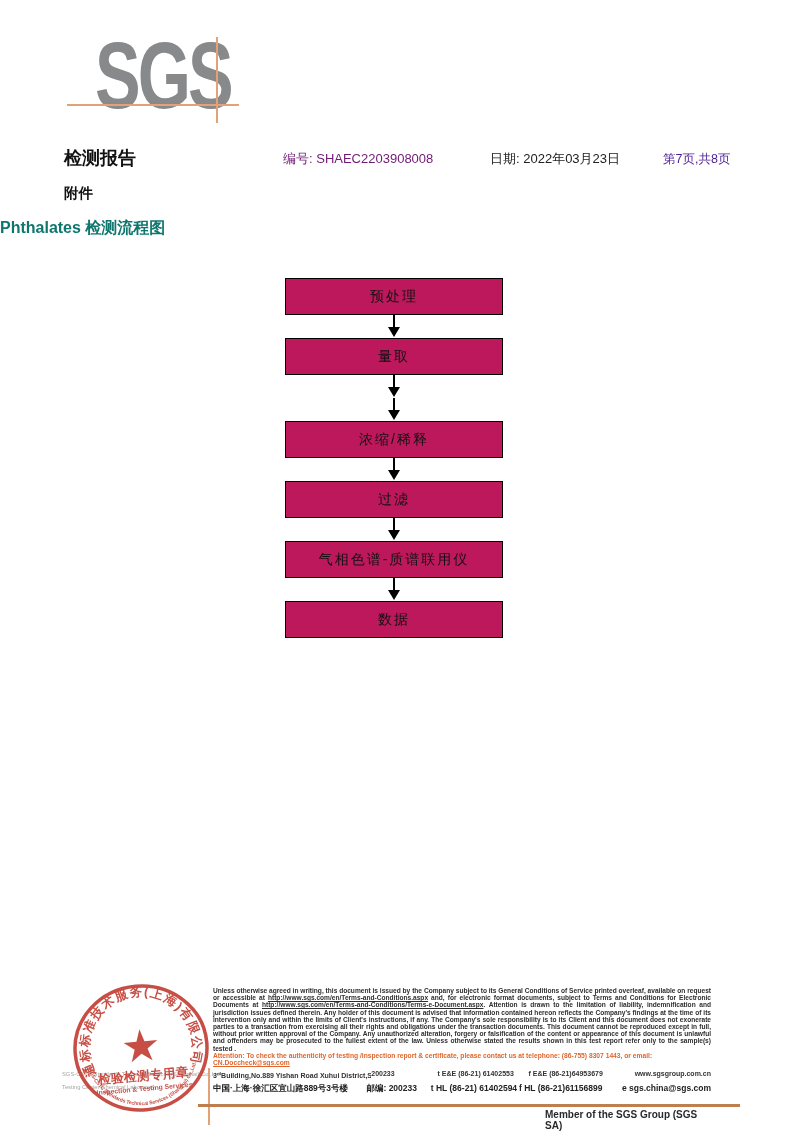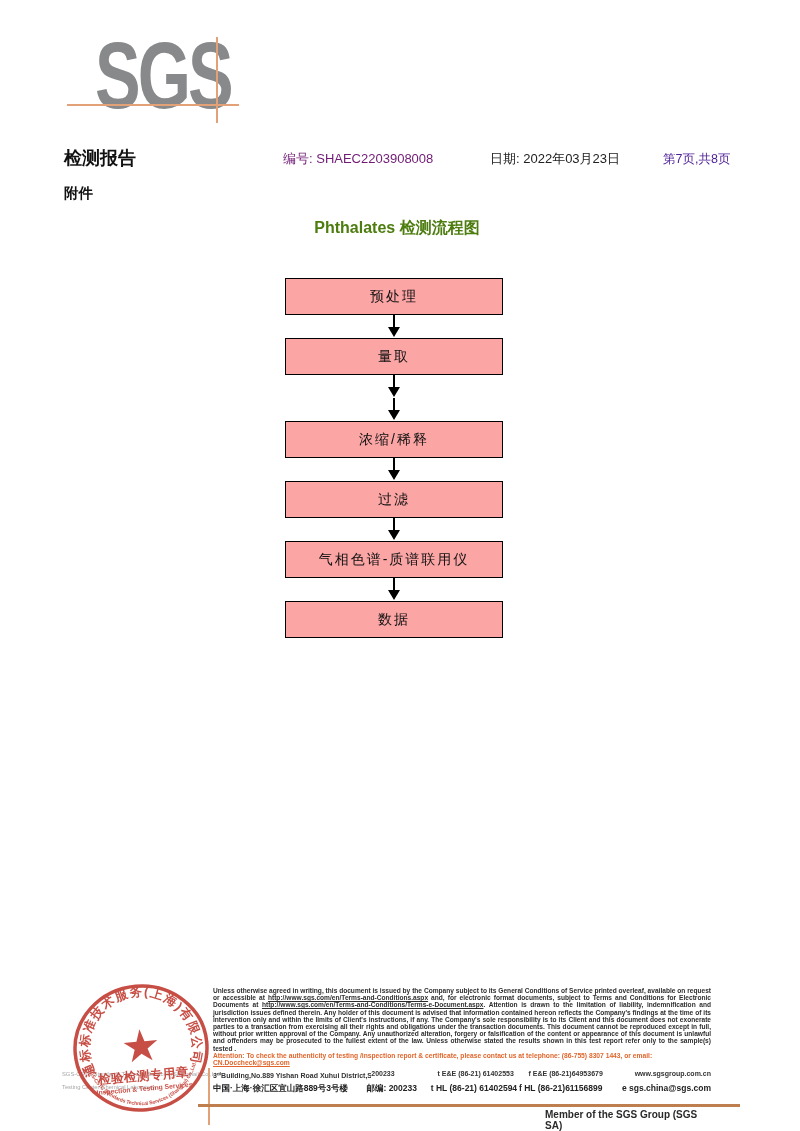--- a/index.html
+++ b/index.html
@@ -12,23 +12,23 @@
             letter-spacing:-4px;transform:scaleX(.72);transform-origin:left top;}
   .crop-h{left:67px;top:104px;width:172px;height:2px;background:#e2a177;}
   .crop-v{left:216px;top:37px;width:2px;height:86px;background:#e2a177;}
   .report-title{left:64px;top:146px;font-size:18px;font-weight:bold;color:#111;}
   .report-no{left:283px;top:150px;font-size:13px;color:#701a75;}
   .report-date{left:490px;top:150px;font-size:13px;color:#222;}
   .report-pages{left:663px;top:151px;font-size:12.5px;color:#4c1d95;}
   .attachment{left:64px;top:184px;font-size:14.5px;font-weight:bold;color:#111;}
 
   
-  .chart-title{left:0;top:218px;width:794px;text-align:center;font-size:16px;font-weight:bold;color:#4d7c0f;}
+  .chart-title{left:0;top:218px;width:794px;text-align:left;font-size:16px;font-weight:bold;color:#0f766e;}
   .flow{left:285px;top:278px;width:218px;display:flex;flex-direction:column;}
-  .flow-box{box-sizing:border-box;height:37px;border:1.5px solid #000;background:#fca5a5;
+  .flow-box{box-sizing:border-box;height:37px;border:1.5px solid #000;background:#be185d;
             display:flex;align-items:center;justify-content:center;
             font-size:14px;letter-spacing:2px;color:#111;}
   .flow-arrow{height:23px;display:flex;flex-direction:column;align-items:center;justify-content:flex-start;}
   .flow-arrow .shaft{width:2.5px;height:12px;background:#000;}
   .flow-arrow .head{width:0;height:0;border-left:6.5px solid transparent;border-right:6.5px solid transparent;
                     border-top:10px solid #000;}
 
   
   .company-line1{left:62px;top:1071px;font-size:5.8px;color:#a6a6a6;white-space:nowrap;}
   .company-line2{left:62px;top:1084px;font-size:5.8px;color:#a6a6a6;white-space:nowrap;}

